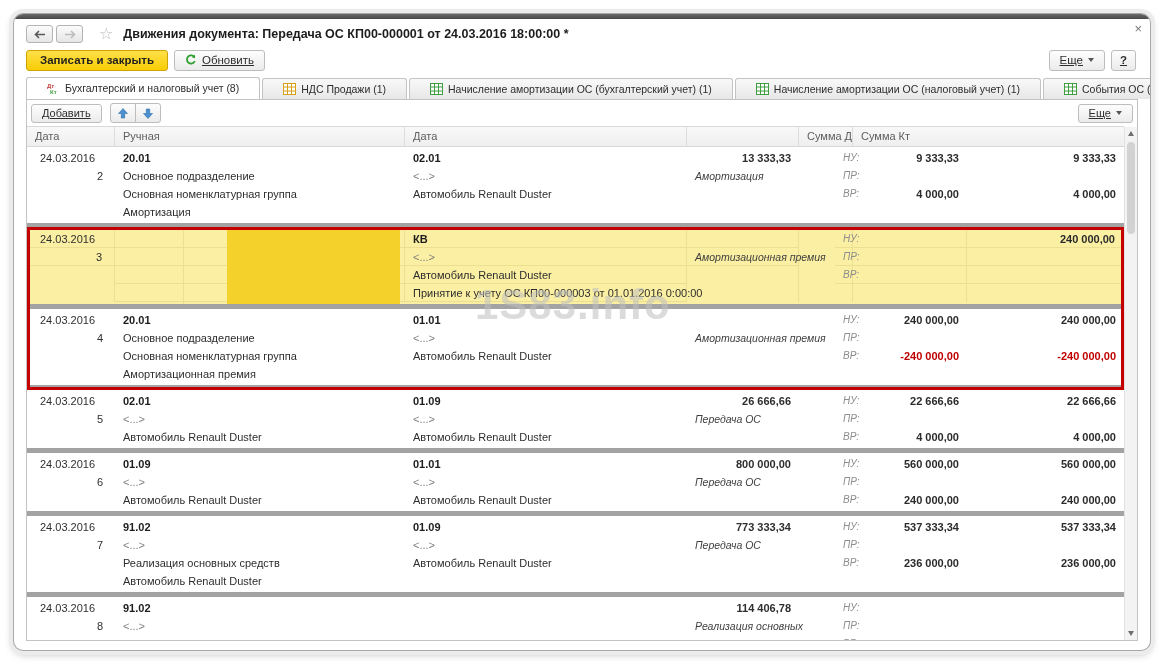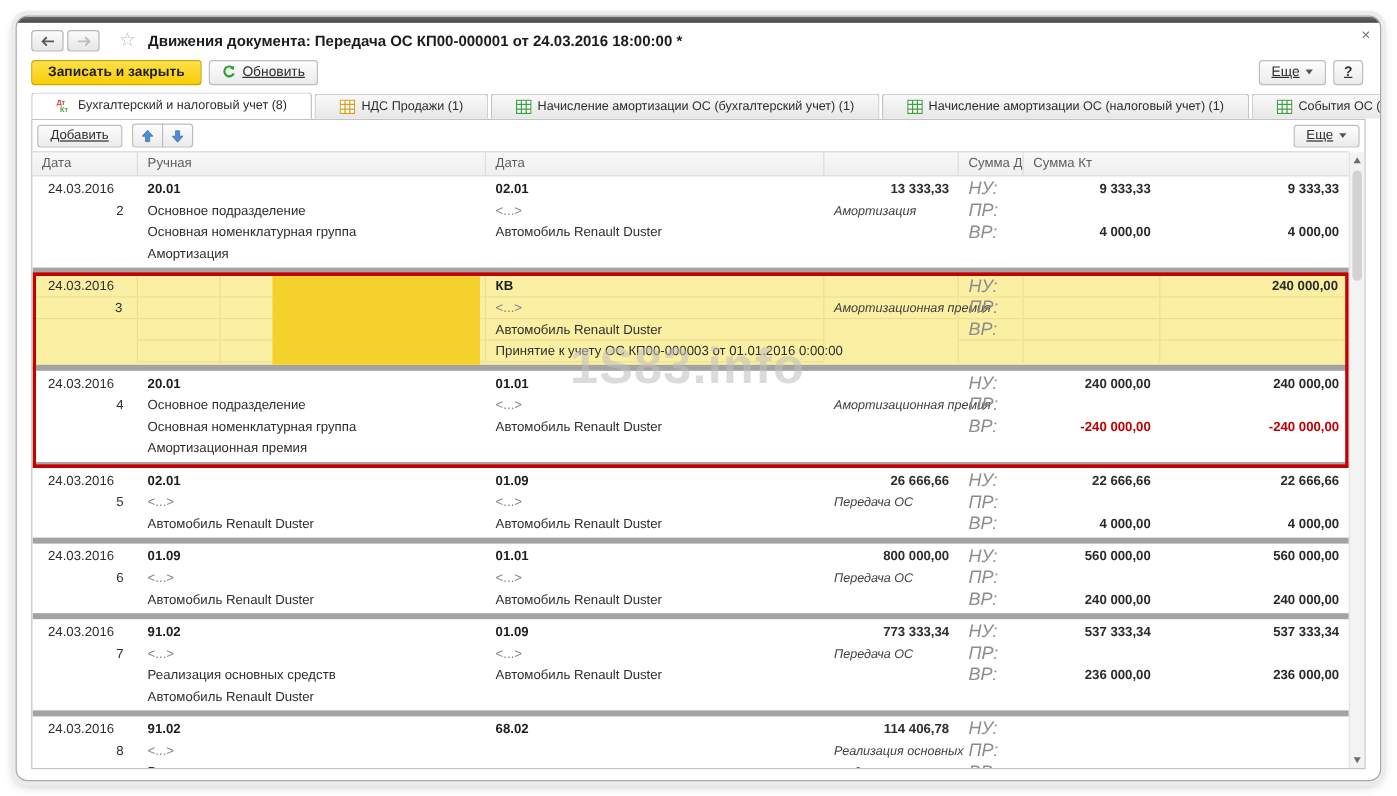--- a/index.html
+++ b/index.html
@@ -72,21 +72,21 @@
   .tbody > .trow, .tbody > .red-frame { margin-right: 13px; }
   .trow { border-bottom: 5px solid #a3a3a3; padding: 2px 0; cursor: default; }
   .cell { position: relative; min-width: 0; }
   .ln { height: 18px; line-height: 18px; font-size: 11px; color: #2e2e2e; padding: 0 8px; white-space: nowrap; }
   .ln.acct { font-weight: bold; color: #1d1d1d; }
   .ln.dim { color: #808080; }
   .ln.l-date { padding-left: 13px; }
   .ln.l-num { text-align: right; padding-right: 12px; }
   .ln.amount { text-align: right; font-weight: bold; }
   .ln.desc { font-style: italic; font-size: 10.5px; color: #3f3f3f; overflow: visible; }
-  .ln.taxlbl { font-style: italic; font-size: 15px; color: #8d8d8d; }
+  .ln.taxlbl { font-style: italic; font-size: 10px; color: #8d8d8d; margin-left: 36px; }
   .ln.val { text-align: right; color: #2b2b2b; font-weight: bold; }
   .ln.val.neg { color: #c00000; }
   
   .trow.yellow { background: #fbefa3; }
   .trow.yellow .cell { border-right: 1px solid #eddf92; }
   .trow.yellow .ln { border-bottom: 1px solid #eddf92; }
   .sel-block { position: absolute; left: 112px; top: -2px; bottom: -2px; width: 173px; background: #f5d22b; }
   .ydiv { position: absolute; left: 68px; top: -2px; bottom: -2px; width: 1px; background: #eddf92; }
   
   .red-frame { position: relative; }
@@ -452,21 +452,20 @@
           <div class="cell">
             <div class="ln l-date">24.03.2016</div>
             <div class="ln l-num">8</div>
           </div>
           <div class="cell">
             <div class="ln acct">91.02</div>
             <div class="ln dim">&lt;...&gt;</div>
             <div class="ln">Реализация основных средств</div>
           </div>
           <div class="cell">
-            <div class="ln acct">68.02</div>
           </div>
           <div class="cell">
             <div class="ln amount">114 406,78</div>
             <div class="ln desc">Реализация основных</div>
             <div class="ln desc">средств</div>
           </div>
           <div class="cell">
             <div class="ln taxlbl">НУ:</div>
             <div class="ln taxlbl">ПР:</div>
             <div class="ln taxlbl">ВР:</div>

